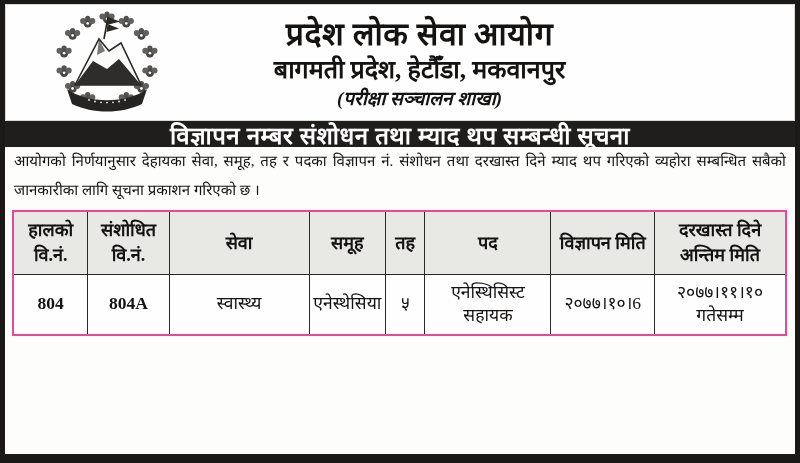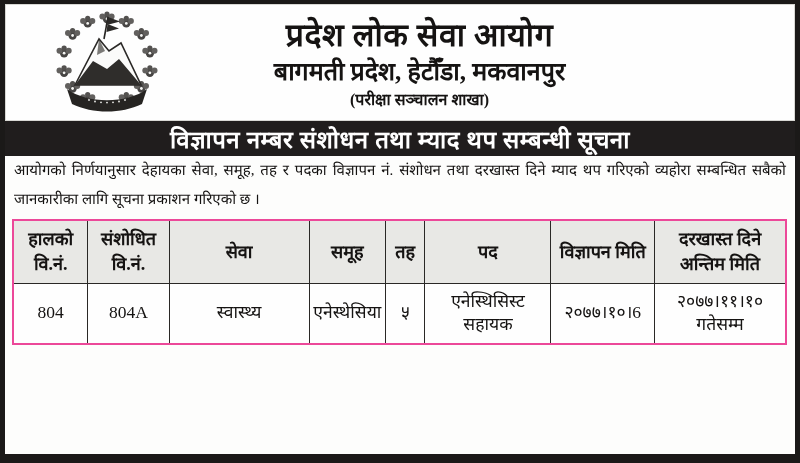--- a/index.html
+++ b/index.html
@@ -47,27 +47,28 @@
     font-weight: bold;
     letter-spacing: 0.5px;
     line-height: 1.1;
   }
   .org-address {
     font-size: 25px;
     font-weight: bold;
     line-height: 1.2;
   }
   .org-branch {
-    font-size: 16px;
+    font-size: 19px;
     font-weight: 600;
     line-height: 1.2;
+    font-style: italic;
   }
   
   .banner {
-    height: 35px;
+    height: 26px;
     margin: 0 -1px;
     background: #201d1d;
     color: #ffffff;
     display: flex;
     align-items: center;
     justify-content: center;
     font-size: 24px;
     font-weight: bold;
     letter-spacing: 0.5px;
   }
@@ -109,21 +110,21 @@
     font-weight: bold;
     height: 63px;
     line-height: 1.35;
   }
   .notice-table td {
     font-size: 17.5px;
     height: 61px;
     line-height: 1.35;
     background: #fefefe;
   }
-  .col-num { font-size: 18px; }
+  .col-num { font-size: 18px; font-weight: bold; }
 </style>
 </head>
 <body>
 
 <div class="page">
 
   <div class="header">
     <svg class="emblem" viewBox="0 0 124 104" aria-hidden="true">
       <defs>
         <g id="flower">

